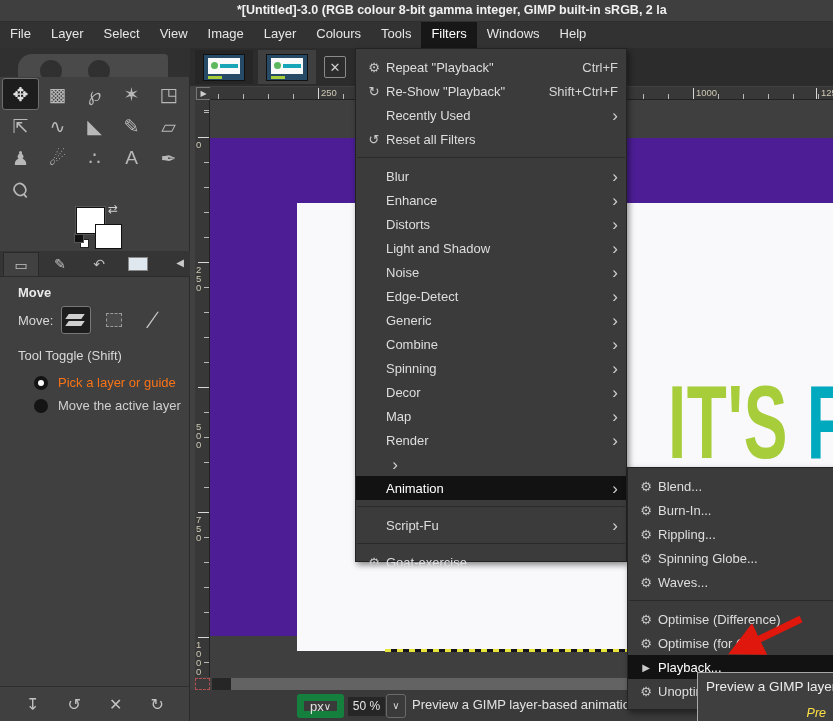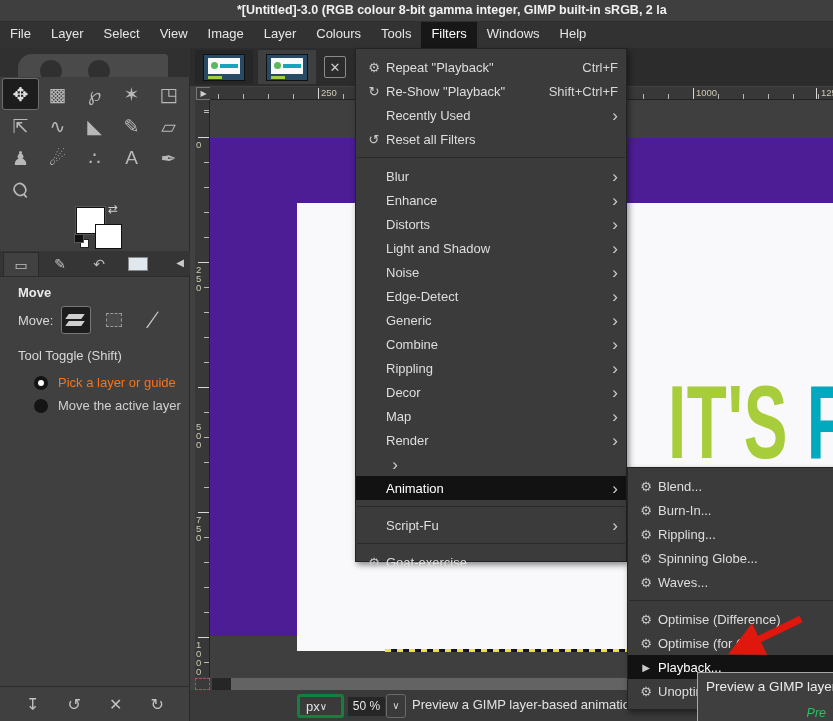--- a/index.html
+++ b/index.html
@@ -107,21 +107,21 @@
   .its-text { position:absolute; left:458px; top:225px; font-weight:bold; font-size:104px;
     letter-spacing:1px; transform:scaleX(0.63); transform-origin:left top; white-space:nowrap; }
   .layer-dashes { position:absolute; left:175px; top:511px; width:253px; height:3px;
     background:repeating-linear-gradient(90deg,#e8e438 0 6px,#14141a 6px 12px); }
   
   .qmask-btn { position:absolute; left:5px; top:630px; width:15px; height:12px; border:1.5px dashed #b05050; background:#3a3a3a; }
   .h-scroll { position:absolute; left:22px; top:630px; width:619px; height:12px; background:#262626; }
   .h-scroll .thumb { position:absolute; left:19px; top:0; width:597px; height:12px; background:#636363; }
   
   .statusbar { position:absolute; left:190px; top:690px; width:643px; height:31px; background:#3a3a3a; }
-  .unit-dd { position:absolute; left:107px; top:4px; width:47px; height:24px; border:3px solid #15803d;
+  .unit-dd { position:absolute; left:107px; top:4px; width:47px; height:24px; border:7px solid #15803d;
     border-radius:3px; display:flex; align-items:center; justify-content:flex-start; padding:0 6px; color:#e2e2e2; }
   .zoom-field { position:absolute; left:158px; top:7px; width:37px; height:19px; background:#262626;
     color:#e6e6e6; text-align:center; line-height:19px; font-size:12px; }
   .zoom-dd { position:absolute; left:196px; top:4px; width:20px; height:24px; border:1px solid #6a6a6a;
     border-radius:3px; text-align:center; line-height:22px; color:#d8d8d8; font-size:10px; }
   .status-msg { position:absolute; left:222px; top:7px; color:#e2e2e2; white-space:nowrap; }
   
   .menu-panel { position:absolute; background:#3b3b3b; border:1px solid #232323; padding:6px 0;
     box-shadow:2px 3px 6px rgba(0,0,0,.45); z-index:10; }
   #filters-menu { left:355px; top:48px; width:272px; height:514px; }
@@ -130,21 +130,21 @@
   .menu-item.highlight { background:#121212; color:#fff; }
   .mi-icon { width:24px; text-align:center; font-size:13px; color:#c9c9c9; flex:none; }
   .mi-label { flex:1; white-space:nowrap; overflow:hidden; }
   .mi-shortcut { margin-left:18px; color:#d6d6d6; }
   .mi-arrow { width:12px; text-align:right; font-size:17px; line-height:17px; color:#cfcfcf; font-weight:400; }
   .menu-sep { height:7px; border-bottom:1px solid #2a2a2a; margin:0 1px 6px 1px; }
   
   .tooltip { position:absolute; left:697px; top:672px; width:175px; height:55px; background:#3f3f3f;
     border:1px solid #a8a8a8; z-index:20; padding:6px 8px; }
   .tooltip .tip-text { color:#ececec; font-size:13.5px; white-space:nowrap; }
-  .tooltip .tip-hint { position:absolute; right:45px; bottom:6px; font-style:italic; color:#22c55e; font-size:12.5px; }
+  .tooltip .tip-hint { position:absolute; right:45px; bottom:6px; font-style:italic; color:#fde047; font-size:12.5px; }
   
   .arrow-overlay { position:absolute; left:0; top:0; width:833px; height:721px; z-index:30; pointer-events:none; }
 </style>
 </head>
 <body>
 
 <div class="titlebar">
   <span class="title">*[Untitled]-3.0 (RGB colour 8-bit gamma integer, GIMP built-in sRGB, 2 la</span>
 </div>
 
@@ -406,21 +406,21 @@
       <span class="mi-label">Generic</span>
       <span class="mi-arrow">›</span>
     </div>
     <div class="menu-item">
       <span class="mi-icon"></span>
       <span class="mi-label">Combine</span>
       <span class="mi-arrow">›</span>
     </div>
     <div class="menu-item">
       <span class="mi-icon"></span>
-      <span class="mi-label">Rippling</span>
+      <span class="mi-label">Spinning</span>
       <span class="mi-arrow">›</span>
     </div>
     <div class="menu-item">
       <span class="mi-icon"></span>
       <span class="mi-label">Decor</span>
       <span class="mi-arrow">›</span>
     </div>
     <div class="menu-item">
       <span class="mi-icon"></span>
       <span class="mi-label">Map</span>

